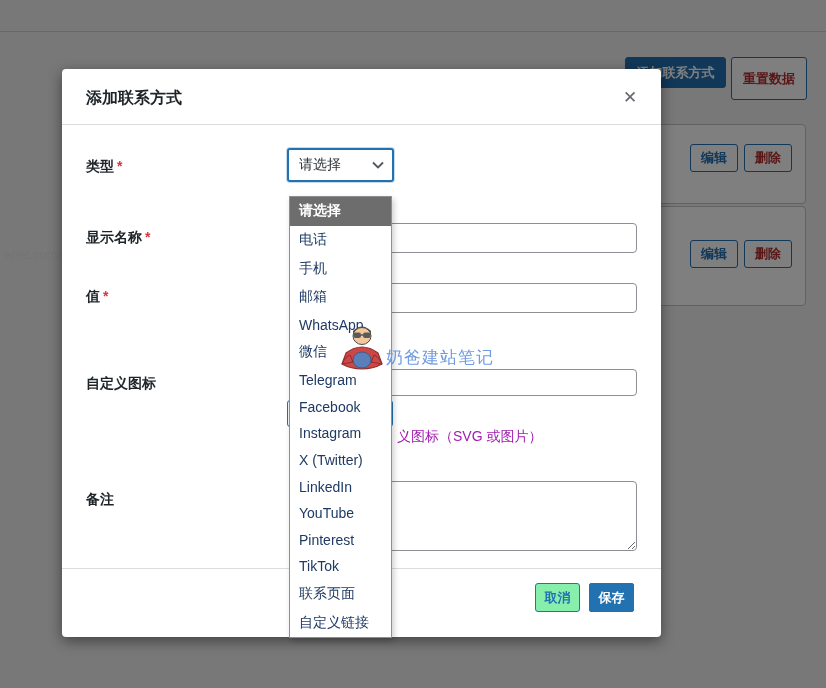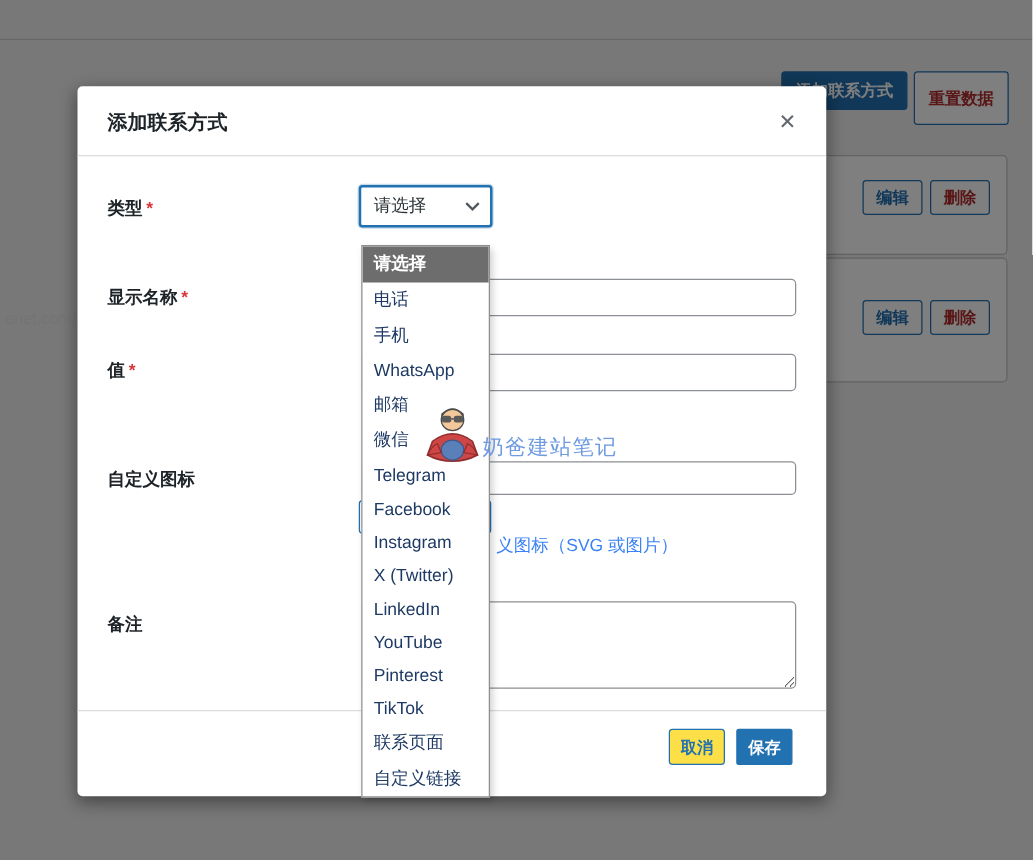--- a/index.html
+++ b/index.html
@@ -87,35 +87,35 @@
     border: 1px solid #8c8f94; border-radius: 4px; background: #fff;
     font-size: 14px; padding: 0 8px; color: #2c3338;
   }
   .upload-btn-hidden {
     position: absolute; left: 225px; top: 331px; width: 106px; height: 27px;
     background: #f6f7f7; border: 1px solid #2271b1; border-radius: 3px;
     color: #2271b1; font-size: 13px; cursor: pointer;
   }
   .icon-hint {
     position: absolute; left: 335px; top: 359px;
-    font-size: 14px; color: #3b82f6;
+    font-size: 14px; color: #a21caf;
   }
   .notes-area {
     position: absolute; left: 227px; top: 412px; width: 348px; height: 70px;
     border: 1px solid #8c8f94; border-radius: 4px; background: #fff;
     font-size: 14px; padding: 6px 8px; resize: both;
     font-family: "Liberation Sans", sans-serif;
   }
   .modal-footer-divider {
     position: absolute; left: 0; top: 499px; width: 100%; height: 0;
     border-top: 1px solid #dcdcde;
   }
   .btn-cancel {
     position: absolute; left: 473px; top: 514px; width: 45px; height: 29px;
-    background: #fde047; border: 1px solid #2271b1; border-radius: 3px;
+    background: #86efac; border: 1px solid #2271b1; border-radius: 3px;
     color: #2271b1; font-size: 13px; font-weight: bold; cursor: pointer;
   }
   .btn-save {
     position: absolute; left: 527px; top: 514px; width: 45px; height: 29px;
     background: #2271b1; border: 1px solid #2271b1; border-radius: 2px;
     color: #ffffff; font-size: 13px; font-weight: bold; cursor: pointer;
   }
 
   
   .dropdown {
@@ -195,22 +195,22 @@
 
   <div class="modal-footer-divider"></div>
   <button class="btn-cancel">取消</button>
   <button class="btn-save">保存</button>
 </div>
 
 <div class="dropdown">
   <div class="dd-option highlighted">请选择</div>
   <div class="dd-option">电话</div>
   <div class="dd-option">手机</div>
+  <div class="dd-option">邮箱</div>
   <div class="dd-option">WhatsApp</div>
-  <div class="dd-option">邮箱</div>
   <div class="dd-option">微信</div>
   <div class="dd-option">Telegram</div>
   <div class="dd-option">Facebook</div>
   <div class="dd-option">Instagram</div>
   <div class="dd-option">X (Twitter)</div>
   <div class="dd-option">LinkedIn</div>
   <div class="dd-option">YouTube</div>
   <div class="dd-option">Pinterest</div>
   <div class="dd-option">TikTok</div>
   <div class="dd-option">联系页面</div>

